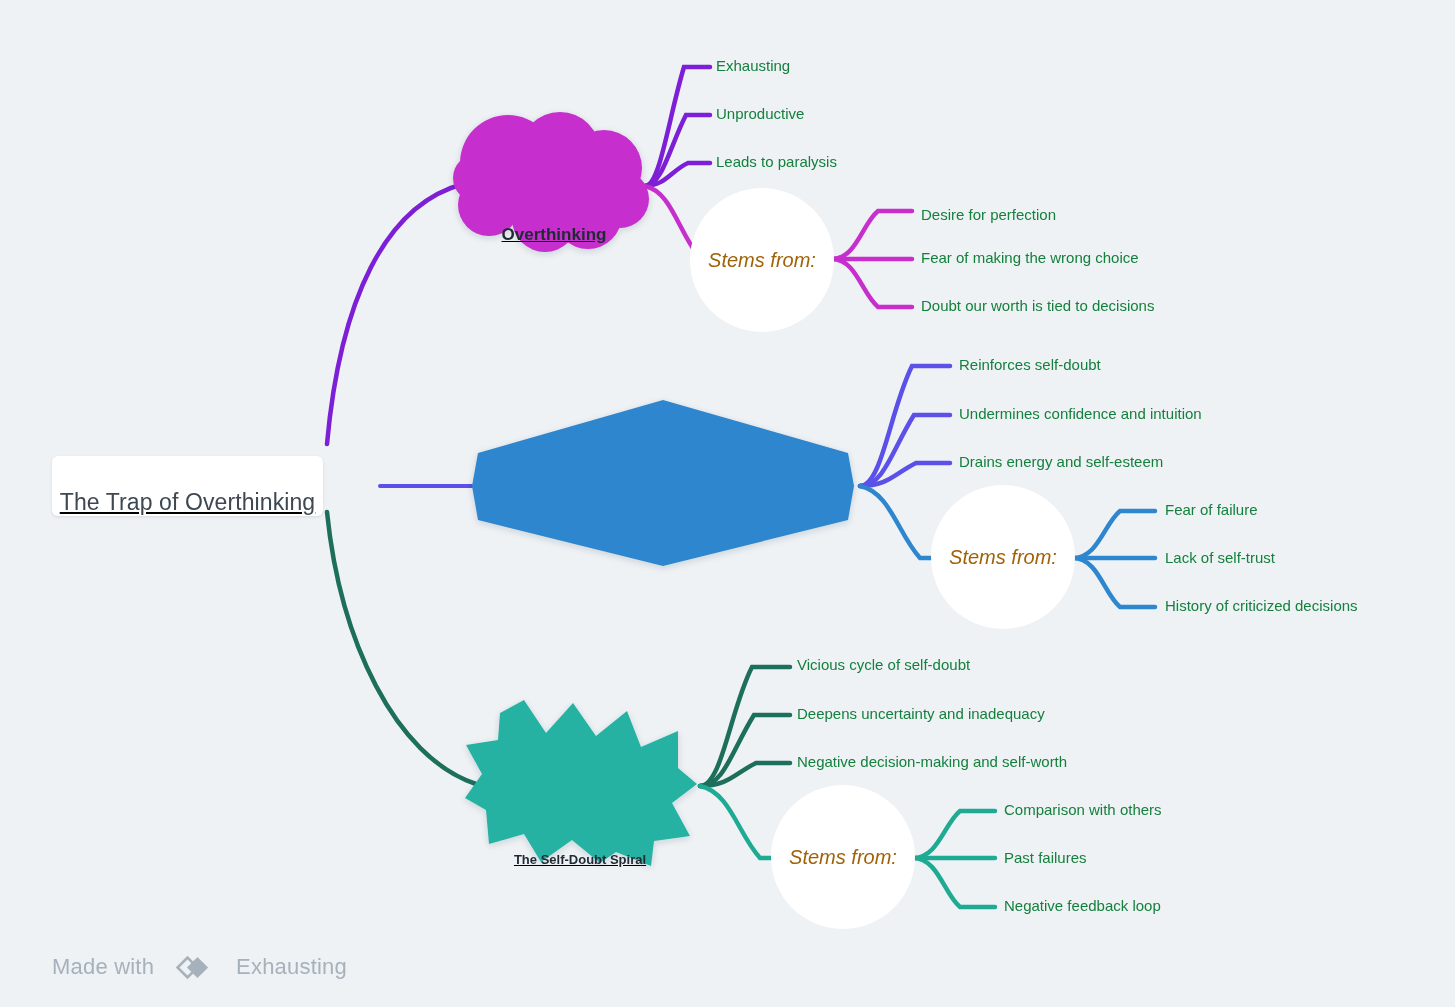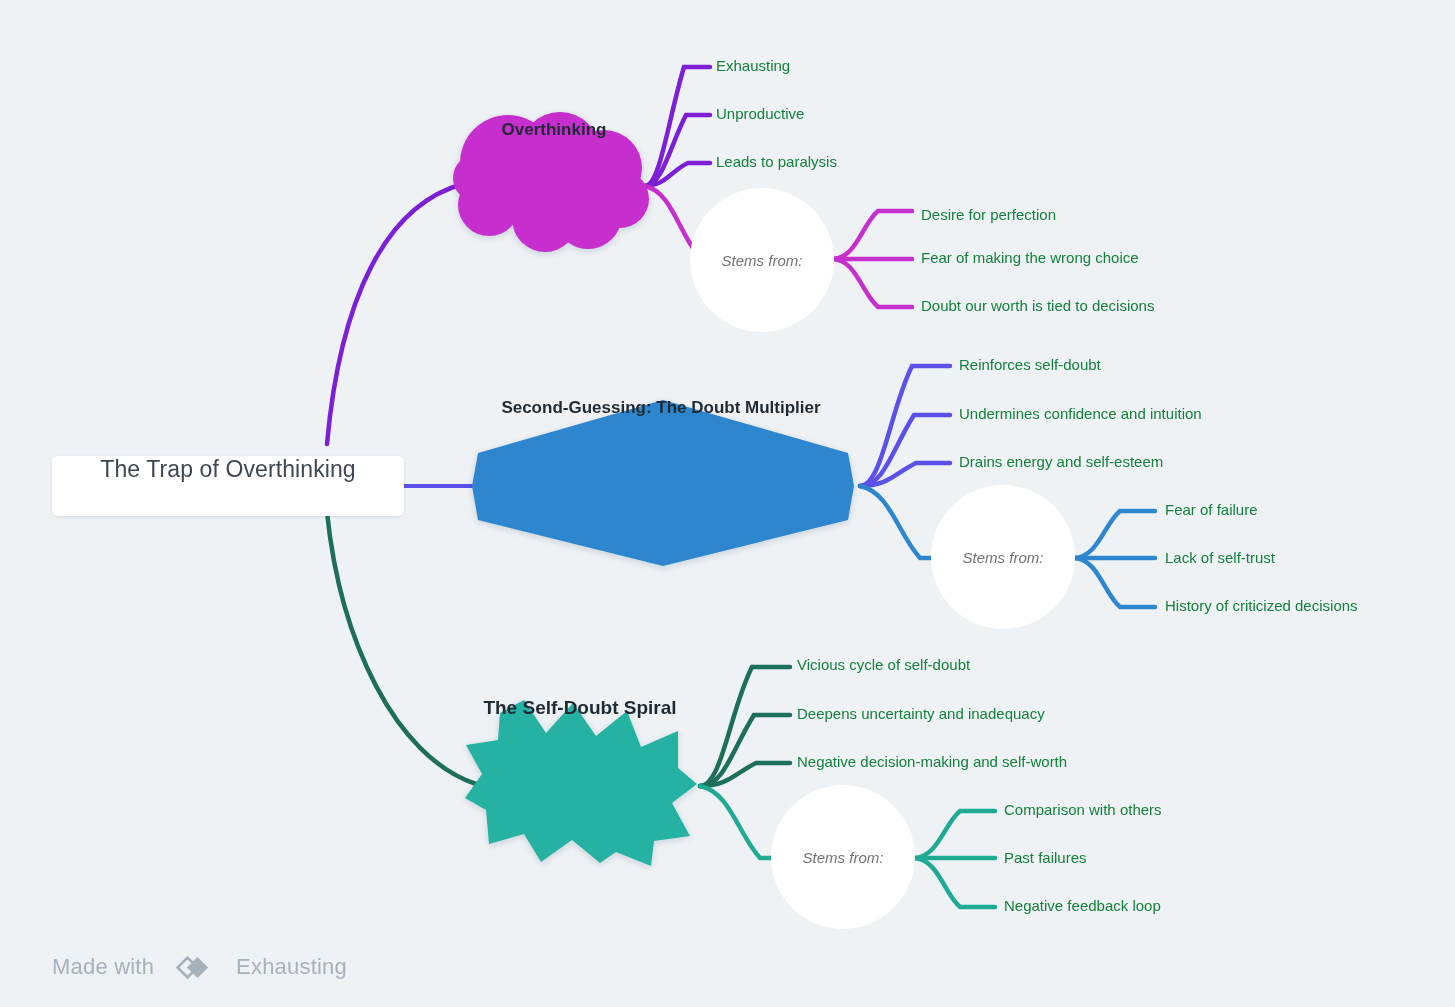--- a/index.html
+++ b/index.html
@@ -24,29 +24,30 @@
     position: absolute;
     left: 0;
     top: 0;
     width: 1455px;
     height: 1007px;
     pointer-events: none;
   }
   .node-abs {
     position: absolute;
     display: flex;
-    align-items: flex-start;
+    align-items: flex-end;
     justify-content: center;
+    text-decoration: underline;
   }
 
   
   #root-node {
     left: 52px;
     top: 456px;
-    width: 352px;
+    width: 271px;
     height: 60px;
     background: #ffffff;
     border-radius: 6px;
     box-shadow: 0 1px 3px rgba(30,45,60,0.13);
   }
   #root-node .root-label {
     font-size: 23px;
     color: #3d4852;
     font-weight: 400;
     letter-spacing: 0.1px;
@@ -76,38 +77,38 @@
     height: 172px;
   }
   #hex-node .topic-label { font-size: 17px; }
 
   #star-node {
     left: 460px;
     top: 697px;
     width: 240px;
     height: 170px;
   }
-  #star-node .topic-label { font-size: 19px; }
+  #star-node .topic-label { font-size: 13px; }
 
   
   .stem-circle {
     position: absolute;
     width: 144px;
     height: 144px;
     border-radius: 50%;
     background: #ffffff;
     display: flex;
     align-items: center;
     justify-content: center;
     z-index: 2;
   }
   .stem-circle span {
-    font-size: 15px;
+    font-size: 20px;
     font-style: italic;
-    color: #737373;
+    color: #a16207;
     white-space: nowrap;
   }
   #stem-circle-1 { left: 690px; top: 188px; }
   #stem-circle-2 { left: 931px; top: 485px; }
   #stem-circle-3 { left: 771px; top: 785px; }
 
   
   .leaf {
     position: absolute;
     font-size: 15px;
@@ -219,23 +220,20 @@
       <path d="M524,700 L546,733 L573,703 L596,736 L627,711 L641,747 L678,731 L678,768
                L697,784 L672,803 L690,836 L654,841 L651,866 L616,852 L600,863 L572,840
                L541,862 L524,834 L489,844 L486,810 L465,798 L482,774 L466,745 L498,740
                L500,713 Z" fill="#25b2a3"></path>
     </g>
   </svg>
 
   <div class="node-abs" id="cloud-node">
     <span class="topic-label">Overthinking</span>
   </div>
-  <div class="node-abs" id="hex-node">
-    <span class="topic-label">Second-Guessing: The Doubt Multiplier</span>
-  </div>
   <div class="node-abs" id="star-node">
     <span class="topic-label">The Self-Doubt Spiral</span>
   </div>
 
   <div class="leaf" style="left:716px; top:58px;">Exhausting</div>
   <div class="leaf" style="left:716px; top:106px;">Unproductive</div>
   <div class="leaf" style="left:716px; top:154px;">Leads to paralysis</div>
 
   <div class="leaf" style="left:921px; top:207px;">Desire for perfection</div>
   <div class="leaf" style="left:921px; top:250px;">Fear of making the wrong choice</div>

